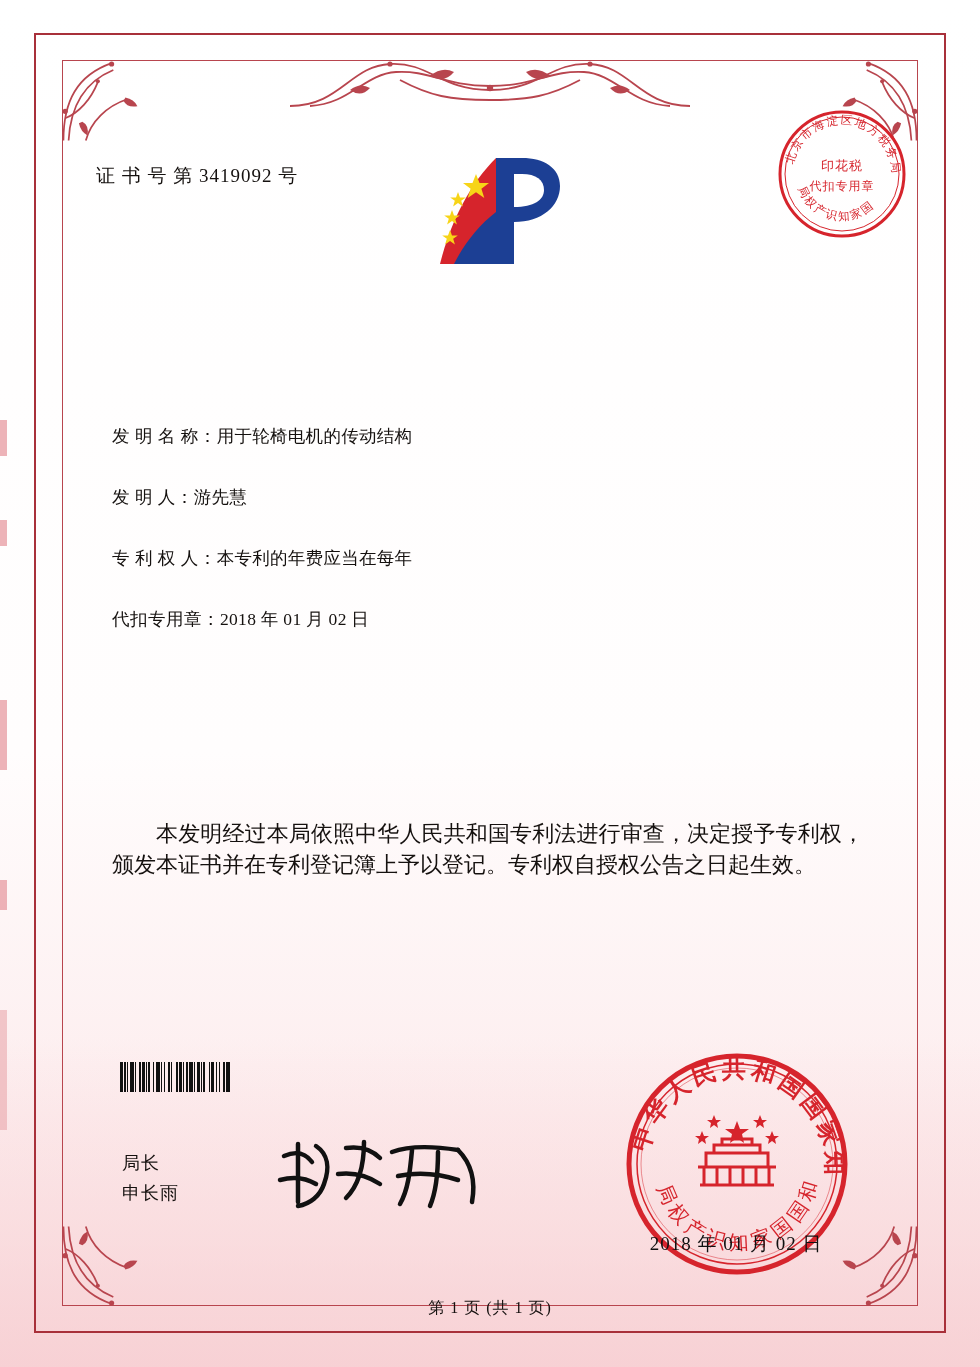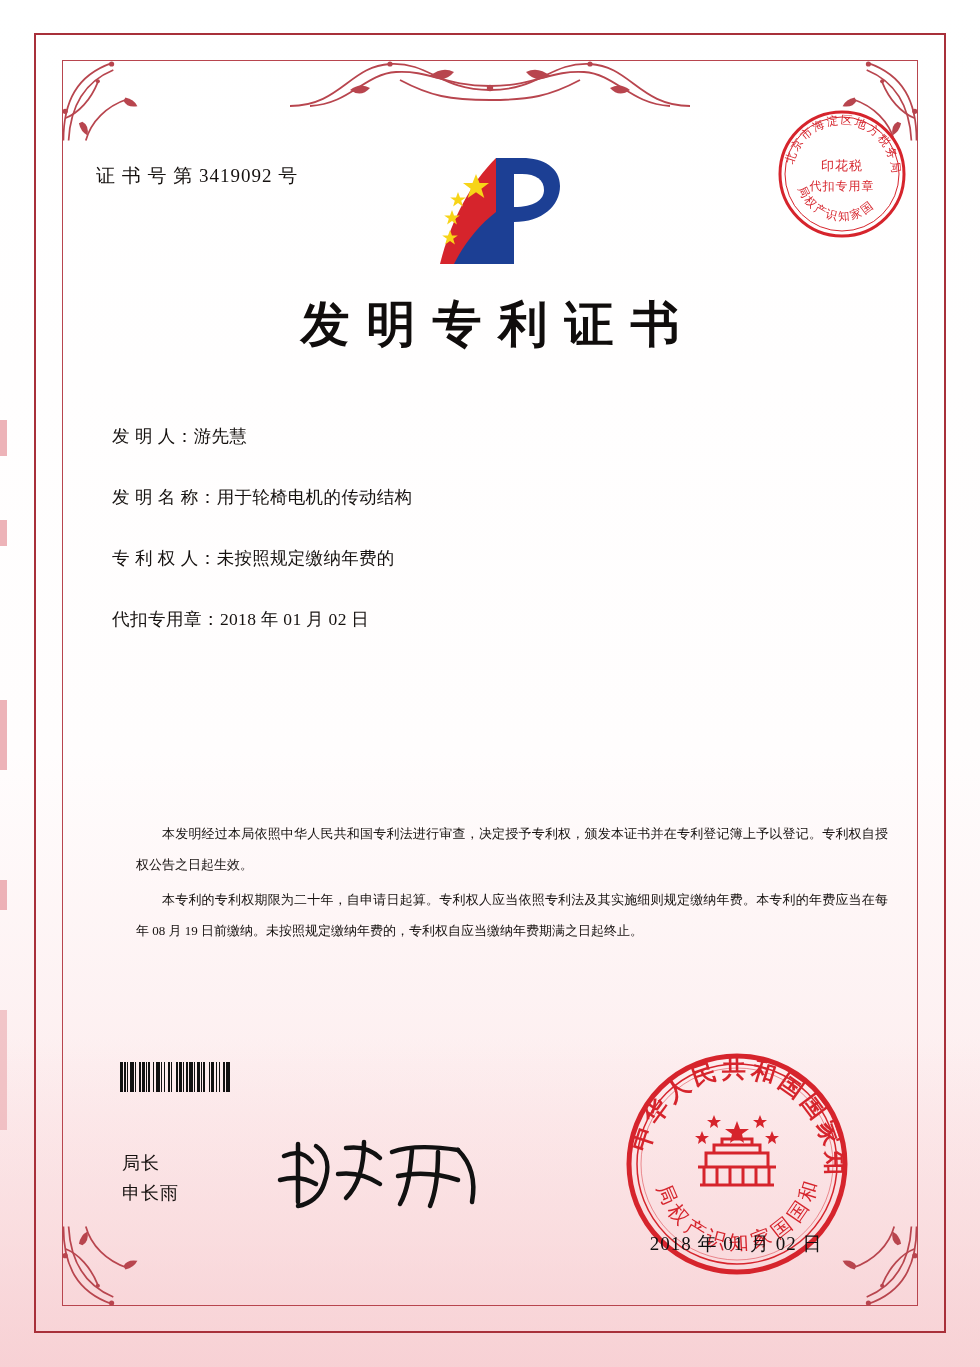--- a/index.html
+++ b/index.html
@@ -141,25 +141,24 @@
   .field-value {
     letter-spacing: .3px;
   }
 
   
   .paras {
     position: absolute;
     left: 112px;
     top: 818px;
     width: 752px;
-    font-size: 13px;
+    font-size: 22px;
     line-height: 31px;
     color: #15110f;
     text-align: justify;
-    margin-left: 24px;
   }
   .paras p {
     margin: 0 0 4px 0;
     text-indent: 2em;
   }
 
   
   .barcode {
     position: absolute;
     left: 120px;
@@ -360,44 +359,42 @@
         <textPath href="#arcTop" startOffset="6%">北京市海淀区地方税务局</textPath>
       </text>
       <text font-size="11.5" fill="#d6242c" font-family="'Liberation Serif',serif" letter-spacing="2">
         <textPath href="#arcBottom" startOffset="10%">局权产识知家国</textPath>
       </text>
       <text x="66" y="62" text-anchor="middle" font-size="13" fill="#d6242c" font-family="'Liberation Serif',serif" letter-spacing="1">印花税</text>
       <text x="66" y="82" text-anchor="middle" font-size="12" fill="#d6242c" font-family="'Liberation Serif',serif" letter-spacing="1">代扣专用章</text>
     </svg>
   </div>
 
-  <div class="doc-title">发明专利证书</div>
 
   <div class="fields">
+    <div class="field-row">
+      <span class="field-label">发 明 名 称：</span>
+      <span class="field-value">用于轮椅电机的传动结构</span>
+    </div>
     <div class="field-row">
       <span class="field-label">发 明 人：</span>
       <span class="field-value">游先慧</span>
     </div>
     <div class="field-row">
-      <span class="field-label">发 明 名 称：</span>
-      <span class="field-value">用于轮椅电机的传动结构</span>
-    </div>
-    <div class="field-row">
       <span class="field-label">专 利 权 人：</span>
-      <span class="field-value">未按照规定缴纳年费的</span>
+      <span class="field-value">本专利的年费应当在每年</span>
     </div>
     <div class="field-row">
       <span class="field-label">代扣专用章：</span>
       <span class="field-value">2018 年 01 月 02 日</span>
     </div>
   </div>
 
   <div class="paras">
     <p>本发明经过本局依照中华人民共和国专利法进行审查，决定授予专利权，颁发本证书并在专利登记簿上予以登记。专利权自授权公告之日起生效。</p>
-    <p>本专利的专利权期限为二十年，自申请日起算。专利权人应当依照专利法及其实施细则规定缴纳年费。本专利的年费应当在每年 08 月 19 日前缴纳。未按照规定缴纳年费的，专利权自应当缴纳年费期满之日起终止。</p>
   </div>
 
   <div class="barcode" id="barcode">
       <i style="width: 3px;"></i>
       <i style="width: 1px; background: transparent;"></i>
       <i style="width: 2px;"></i>
       <i style="width: 1px; background: transparent;"></i>
       <i style="width: 1px;"></i>
       <i style="width: 2px; background: transparent;"></i>
       <i style="width: 4px;"></i>
@@ -506,14 +503,15 @@
         <polygon points="92,66 94,71 99,71 95,74 96,79 92,76 88,79 89,74 85,71 90,71"></polygon>
         <polygon points="138,66 140,71 145,71 141,74 142,79 138,76 134,79 135,74 131,71 136,71"></polygon>
         <polygon points="80,82 82,87 87,87 83,90 84,95 80,92 76,95 77,90 73,87 78,87"></polygon>
         <polygon points="150,82 152,87 157,87 153,90 154,95 150,92 146,95 147,90 143,87 148,87"></polygon>
       </g>
       <circle cx="115" cy="115" r="96" fill="none" stroke="#d6242c" stroke-width="0.8" opacity=".6"></circle>
     </svg>
   </div>
   <div class="seal-date">2018 年 01 月 02 日</div>
 
+  <div class="footer">第 1 页 (共 1 页)</div>
 
 </div>
 
 </body></html>

